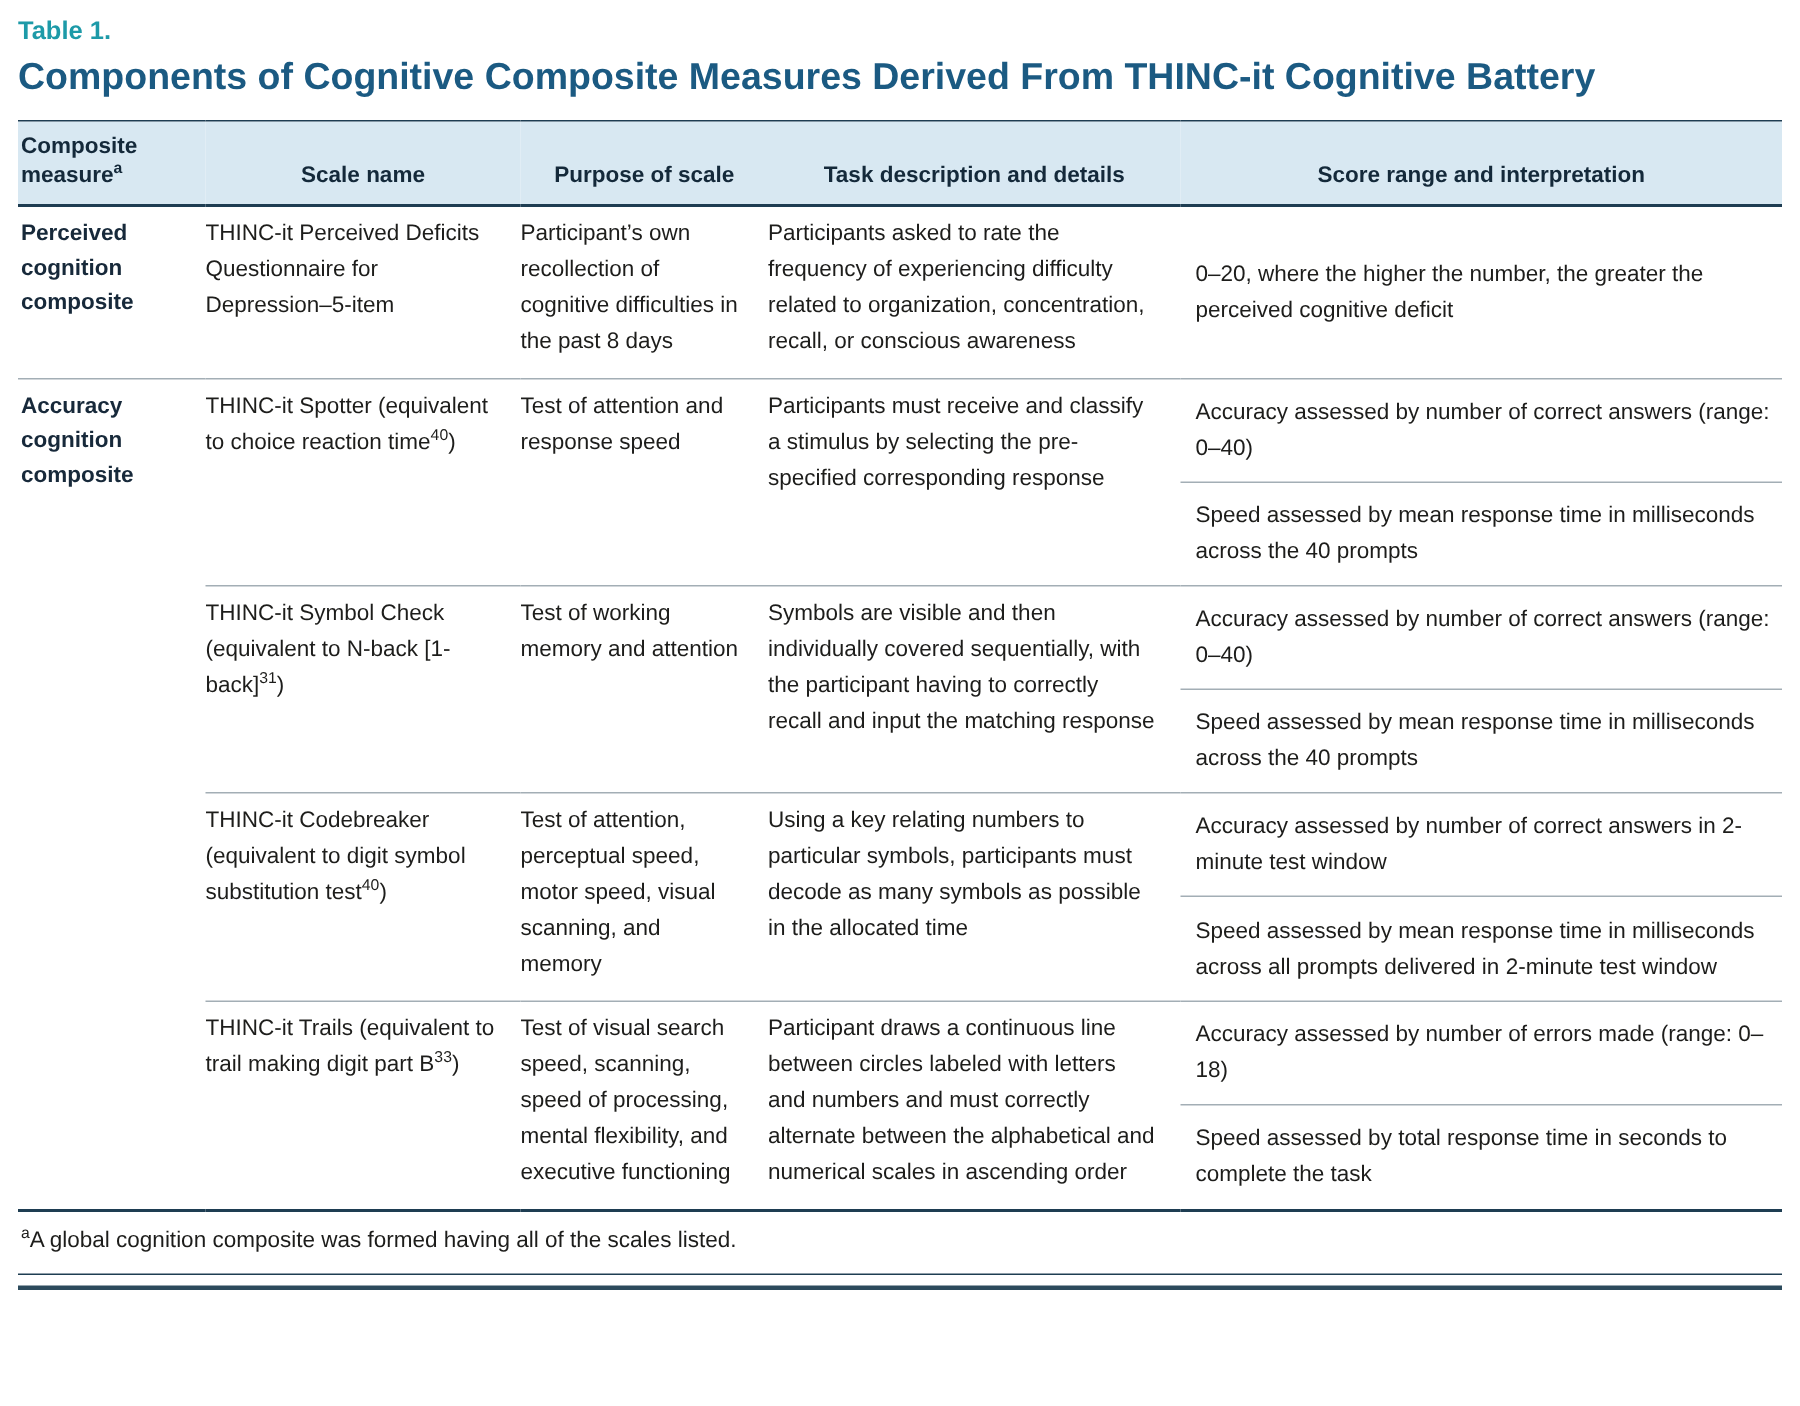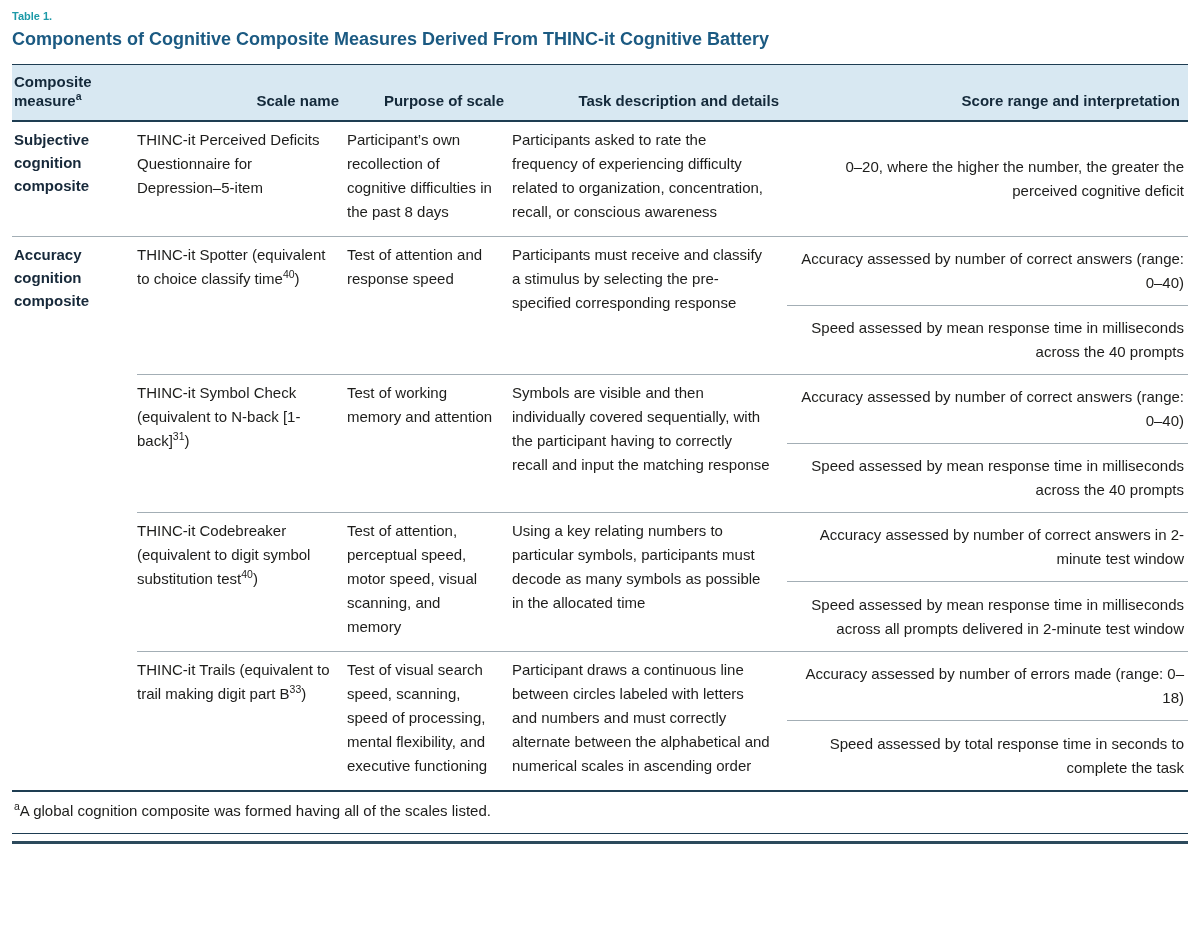--- a/index.html
+++ b/index.html
@@ -12,36 +12,36 @@
     --text:#1d1d1b;
   }
   *{box-sizing:border-box;}
   html,body{margin:0;padding:0;}
   body{
     width:1200px;height:937px;overflow:hidden;
     background:#ffffff;color:var(--text);
     font-family:"Liberation Sans","DejaVu Sans",sans-serif;
   }
   .page{padding:10px 12px 0 12px;}
-  .table-label{color:var(--teal);font-weight:bold;font-size:11px;line-height:1.25;}
-  .table-title{color:var(--navy);font-weight:bold;font-size:18px;line-height:1.2;margin:5px 0 14px 0;}
+  .table-label{color:var(--teal);font-weight:bold;font-size:17px;line-height:1.25;}
+  .table-title{color:var(--navy);font-weight:bold;font-size:25px;line-height:1.2;margin:5px 0 14px 0;}
   table.data-table{width:100%;border-collapse:collapse;table-layout:fixed;border-bottom:2px solid var(--rule);}
   thead th{
     background:var(--headerbg);color:var(--headtext);
-    font-size:15px;font-weight:bold;text-align:right;vertical-align:bottom;
+    font-size:15px;font-weight:bold;text-align:center;vertical-align:bottom;
     padding:8px 8px 9px 8px;line-height:1.25;
     border-top:1px solid var(--rule);border-bottom:2px solid var(--rule);
   }
   thead th.col-group{text-align:left;padding-left:2px;}
   td{
     vertical-align:top;font-size:15px;line-height:1.6;
     padding:6px 16px 12px 0;color:var(--text);
   }
   td.group-cell{font-weight:bold;color:#17293a;padding-left:2px;line-height:1.55;}
-  td.score-cell{vertical-align:middle;padding:10px 4px 10px 10px;text-align:right;}
+  td.score-cell{vertical-align:middle;padding:10px 4px 10px 10px;}
   .sep-b{border-bottom:1px solid var(--thin);}
   sup{font-size:10.5px;line-height:0;}
   .footnotes{
     padding:7px 2px 9px 2px;border-bottom:1px solid var(--rule);
     font-size:15px;line-height:1.65;color:var(--text);
   }
   .bottom-bar{height:3px;background:#2c4a5c;margin-top:7px;}
 </style>
 </head>
 <body>
@@ -64,30 +64,30 @@
         <th class="col-group"><span>Composite measure</span><sup>a</sup></th>
         <th>Scale name</th>
         <th>Purpose of scale</th>
         <th>Task description and details</th>
         <th>Score range and interpretation</th>
       </tr>
     </thead>
     <tbody>
 
       <tr>
-        <td class="group-cell sep-b">Subjective cognition composite</td>
+        <td class="group-cell sep-b">Perceived cognition composite</td>
         <td class="sep-b"><span>THINC-it Perceived Deficits Questionnaire for Depression–5-item</span><sup></sup><span></span></td>
         <td class="sep-b">Participant’s own recollection of cognitive difficulties in the past 8 days</td>
         <td class="sep-b">Participants asked to rate the frequency of experiencing difficulty related to organization, concentration, recall, or conscious awareness</td>
         <td class="score-cell sep-b">0–20, where the higher the number, the greater the perceived cognitive deficit</td>
       </tr>
 
       <tr>
         <td class="group-cell" rowspan="8">Accuracy cognition composite</td>
-        <td class="sep-b" rowspan="2"><span>THINC-it Spotter (equivalent to choice classify time</span><sup>40</sup><span>)</span></td>
+        <td class="sep-b" rowspan="2"><span>THINC-it Spotter (equivalent to choice reaction time</span><sup>40</sup><span>)</span></td>
         <td class="sep-b" rowspan="2">Test of attention and response speed</td>
         <td class="sep-b" rowspan="2">Participants must receive and classify a stimulus by selecting the pre-specified corresponding response</td>
         <td class="score-cell sep-b">Accuracy assessed by number of correct answers (range: 0–40)</td>
       </tr>
       <tr>
         <td class="score-cell sep-b">Speed assessed by mean response time in milliseconds across the 40 prompts</td>
       </tr>
 
       <tr>
         <td class="sep-b" rowspan="2"><span>THINC-it Symbol Check (equivalent to N-back [1-back]</span><sup>31</sup><span>)</span></td>

